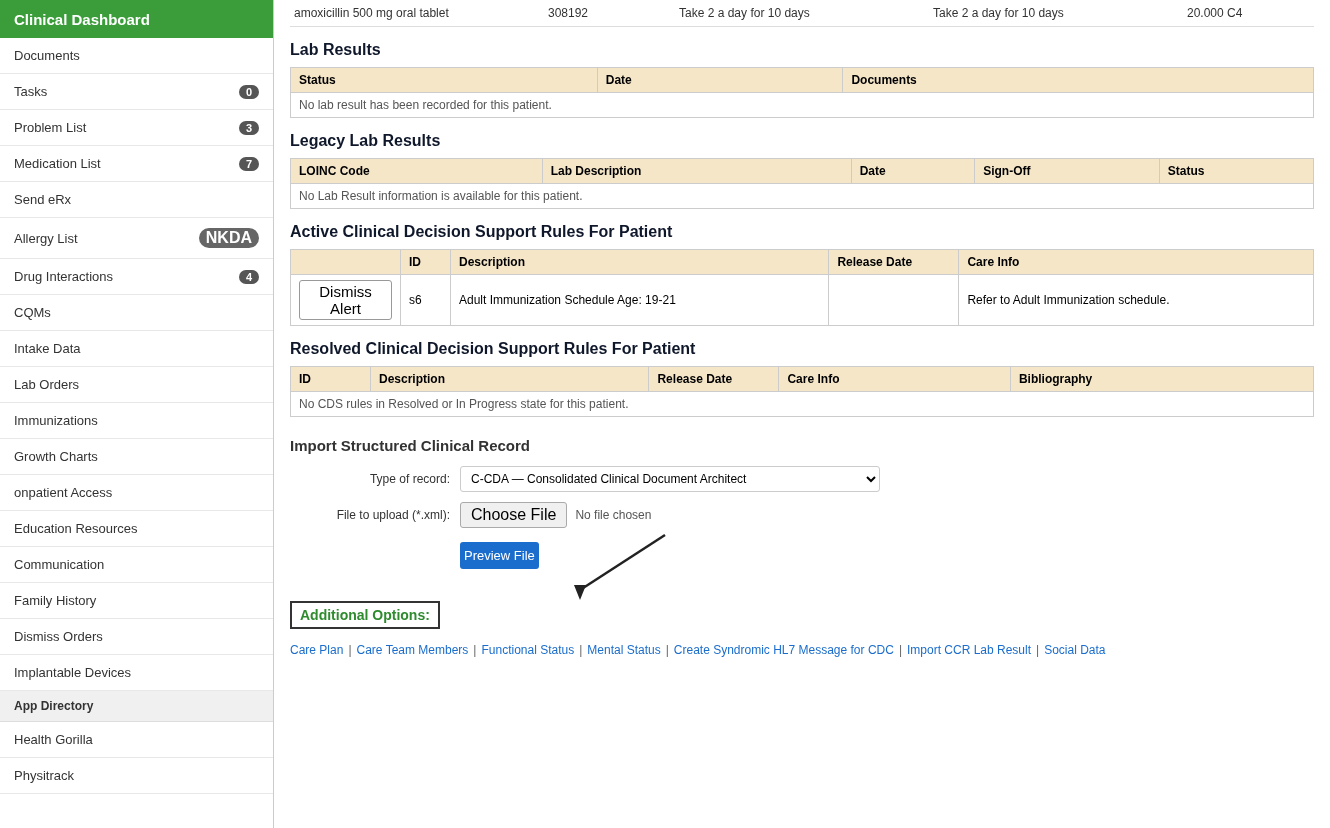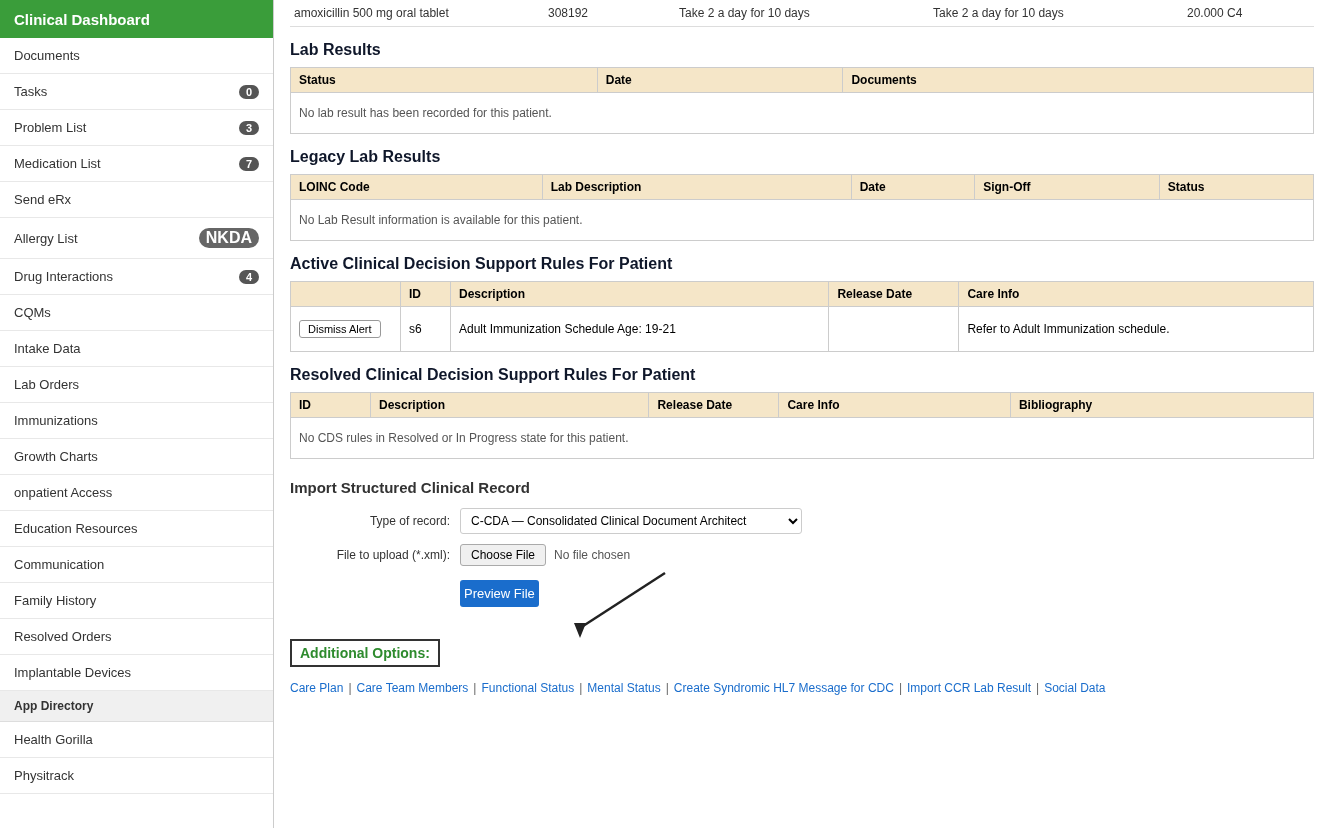--- a/index.html
+++ b/index.html
@@ -92,30 +92,30 @@
     }
     .data-table th {
       background: #f5e6c8;
       border: 1px solid #ccc;
       padding: 5px 8px;
       text-align: left;
       font-weight: bold;
     }
     .data-table td {
       border: 1px solid #ccc;
-      padding: 13px 8px;
+      padding: 5px 8px;
     }
     .data-table tr:nth-child(even) td { background: #fffdf7; }
 
     .dismiss-btn {
       background: #fff;
       border: 1px solid #999;
       border-radius: 3px;
       padding: 2px 8px;
-      font-size: 11px;
+      font-size: 15px;
       cursor: pointer;
     }
 
     
     .import-section {
       margin-top: 20px;
     }
     .import-title {
       font-size: 15px;
       font-weight: bold;
@@ -132,29 +132,29 @@
       text-align: right;
       padding-right: 10px;
       color: #333;
       font-size: 12px;
     }
     .record-select {
       border: 1px solid #ccc;
       border-radius: 3px;
       padding: 4px 6px;
       font-size: 12px;
-      width: 342px;
+      width: 420px;
       background: #fff;
     }
     .choose-file-btn {
       background: #f0f0f0;
       border: 1px solid #aaa;
       border-radius: 3px;
       padding: 3px 10px;
-      font-size: 12px;
+      font-size: 16px;
       cursor: pointer;
       margin-right: 8px;
     }
     .no-file-text {
       font-size: 12px;
       color: #555;
     }
     .preview-btn {
       background: #1a6dcc;
       color: #fff;
@@ -257,21 +257,21 @@
   <div class="sidebar-item">
     <span>Education Resources</span>
   </div>
   <div class="sidebar-item">
     <span>Communication</span>
   </div>
   <div class="sidebar-item">
     <span>Family History</span>
   </div>
   <div class="sidebar-item">
-    <span>Resolved Orders</span>
+    <span>Dismiss Orders</span>
   </div>
   <div class="sidebar-item">
     <span>Implantable Devices</span>
   </div>
 
   <div class="sidebar-section-header">App Directory</div>
   <div class="sidebar-item">
     <span>Health Gorilla</span>
   </div>
   <div class="sidebar-item">

